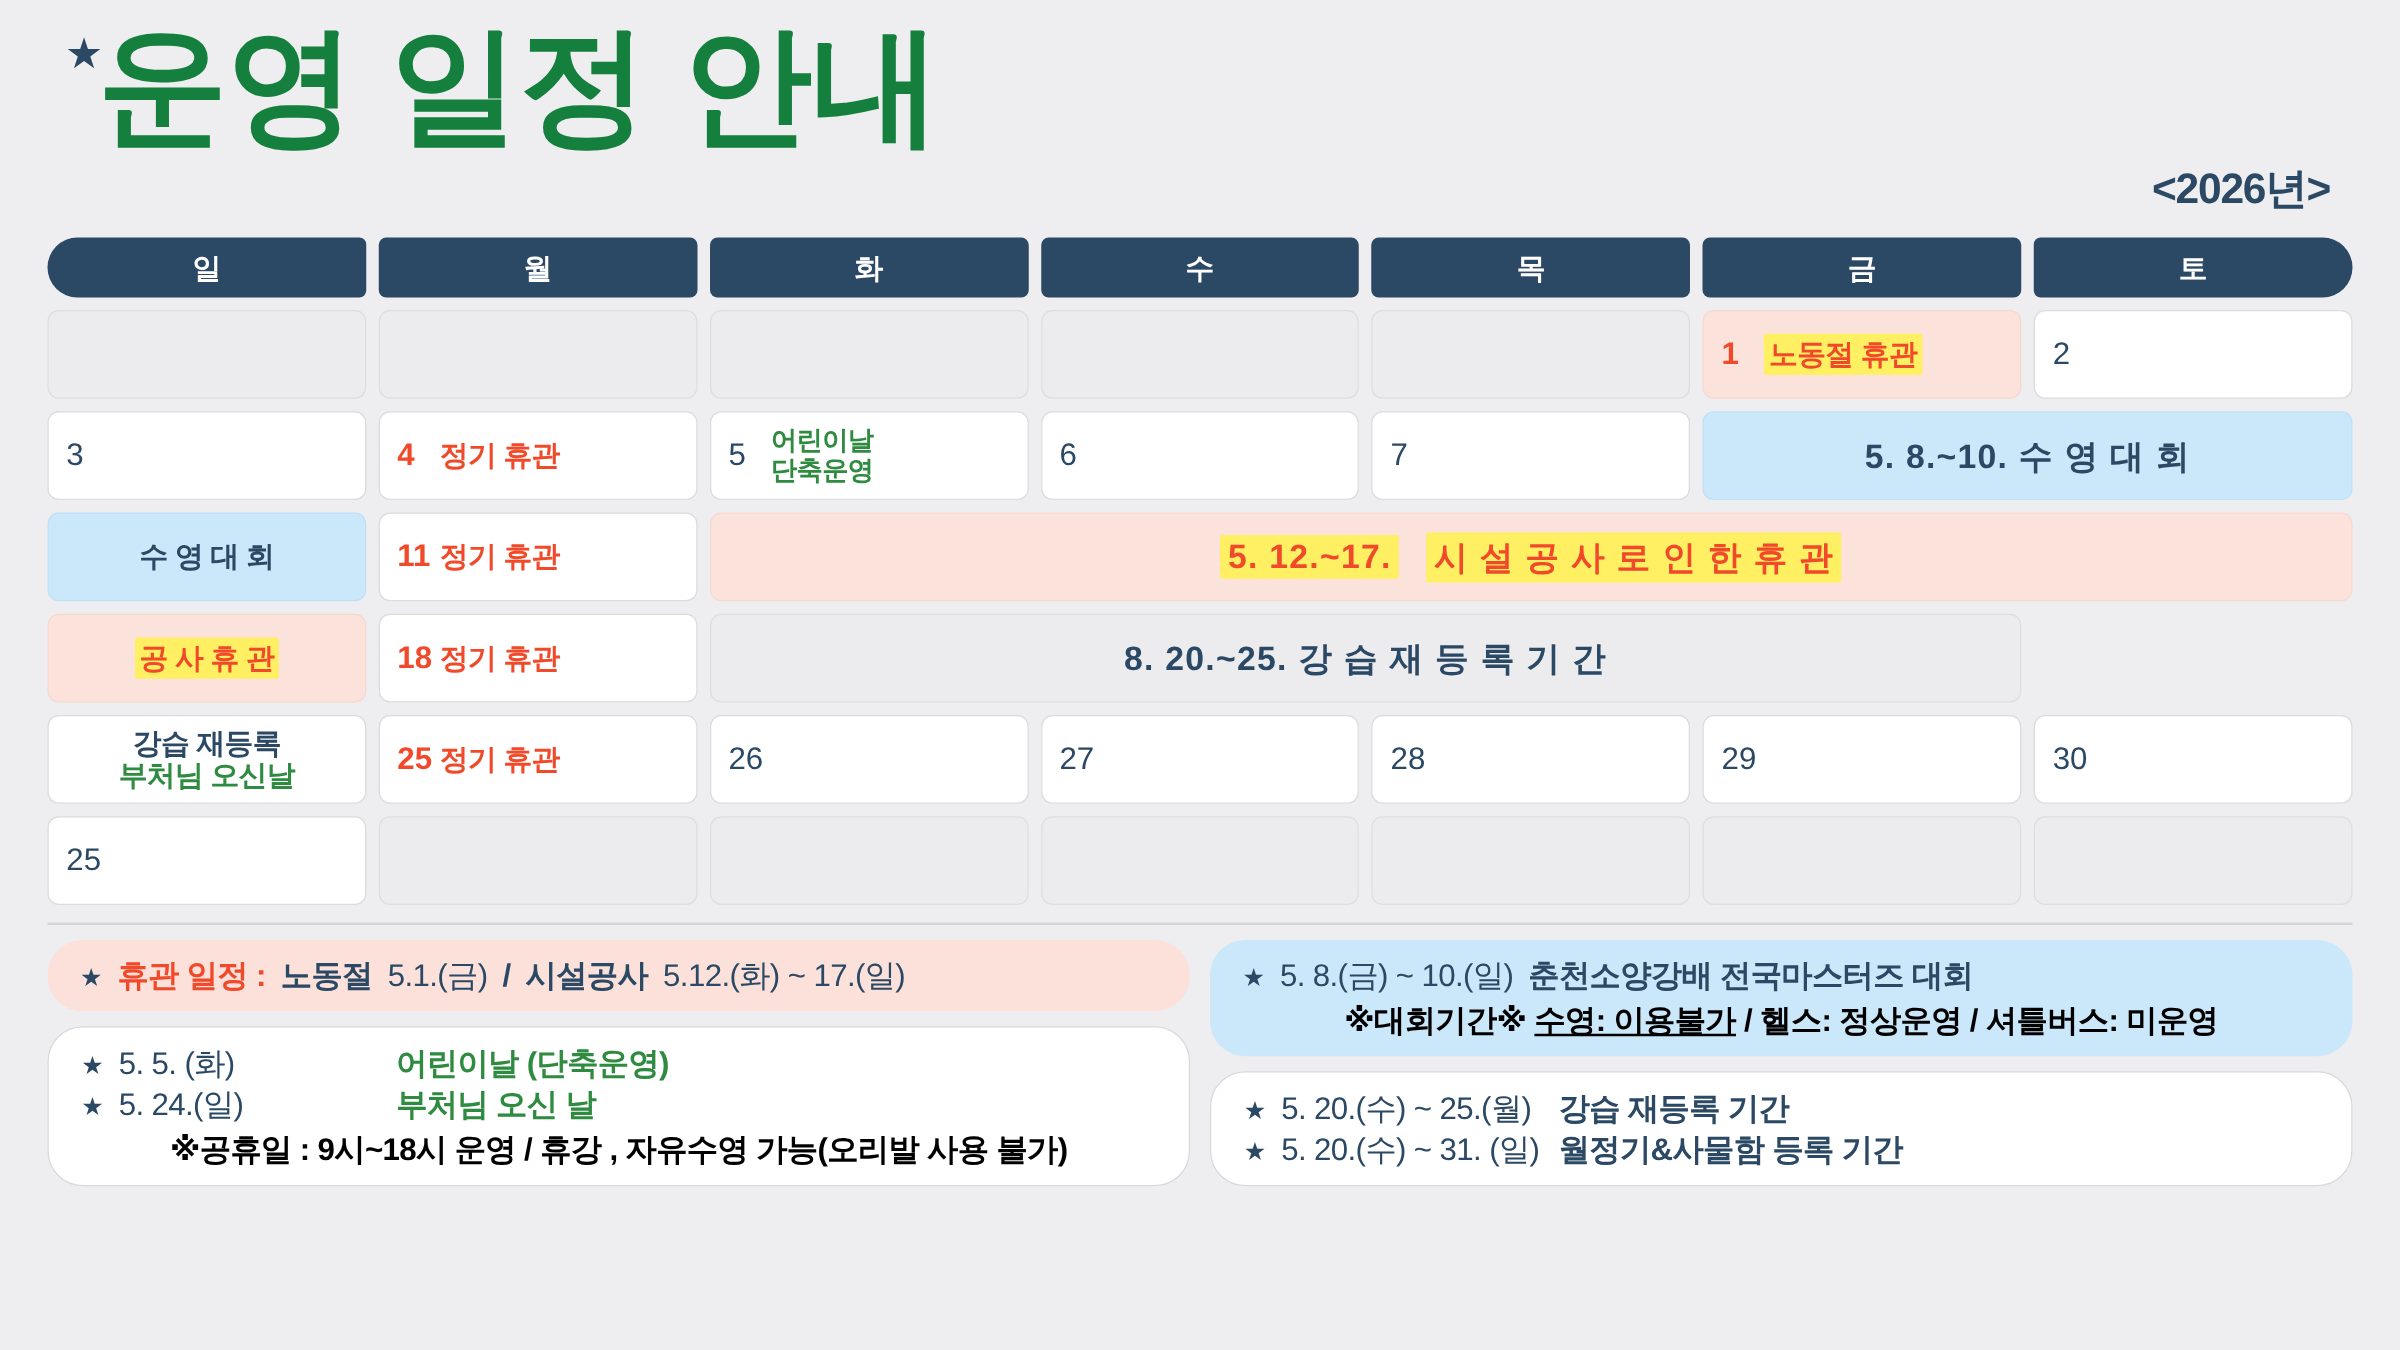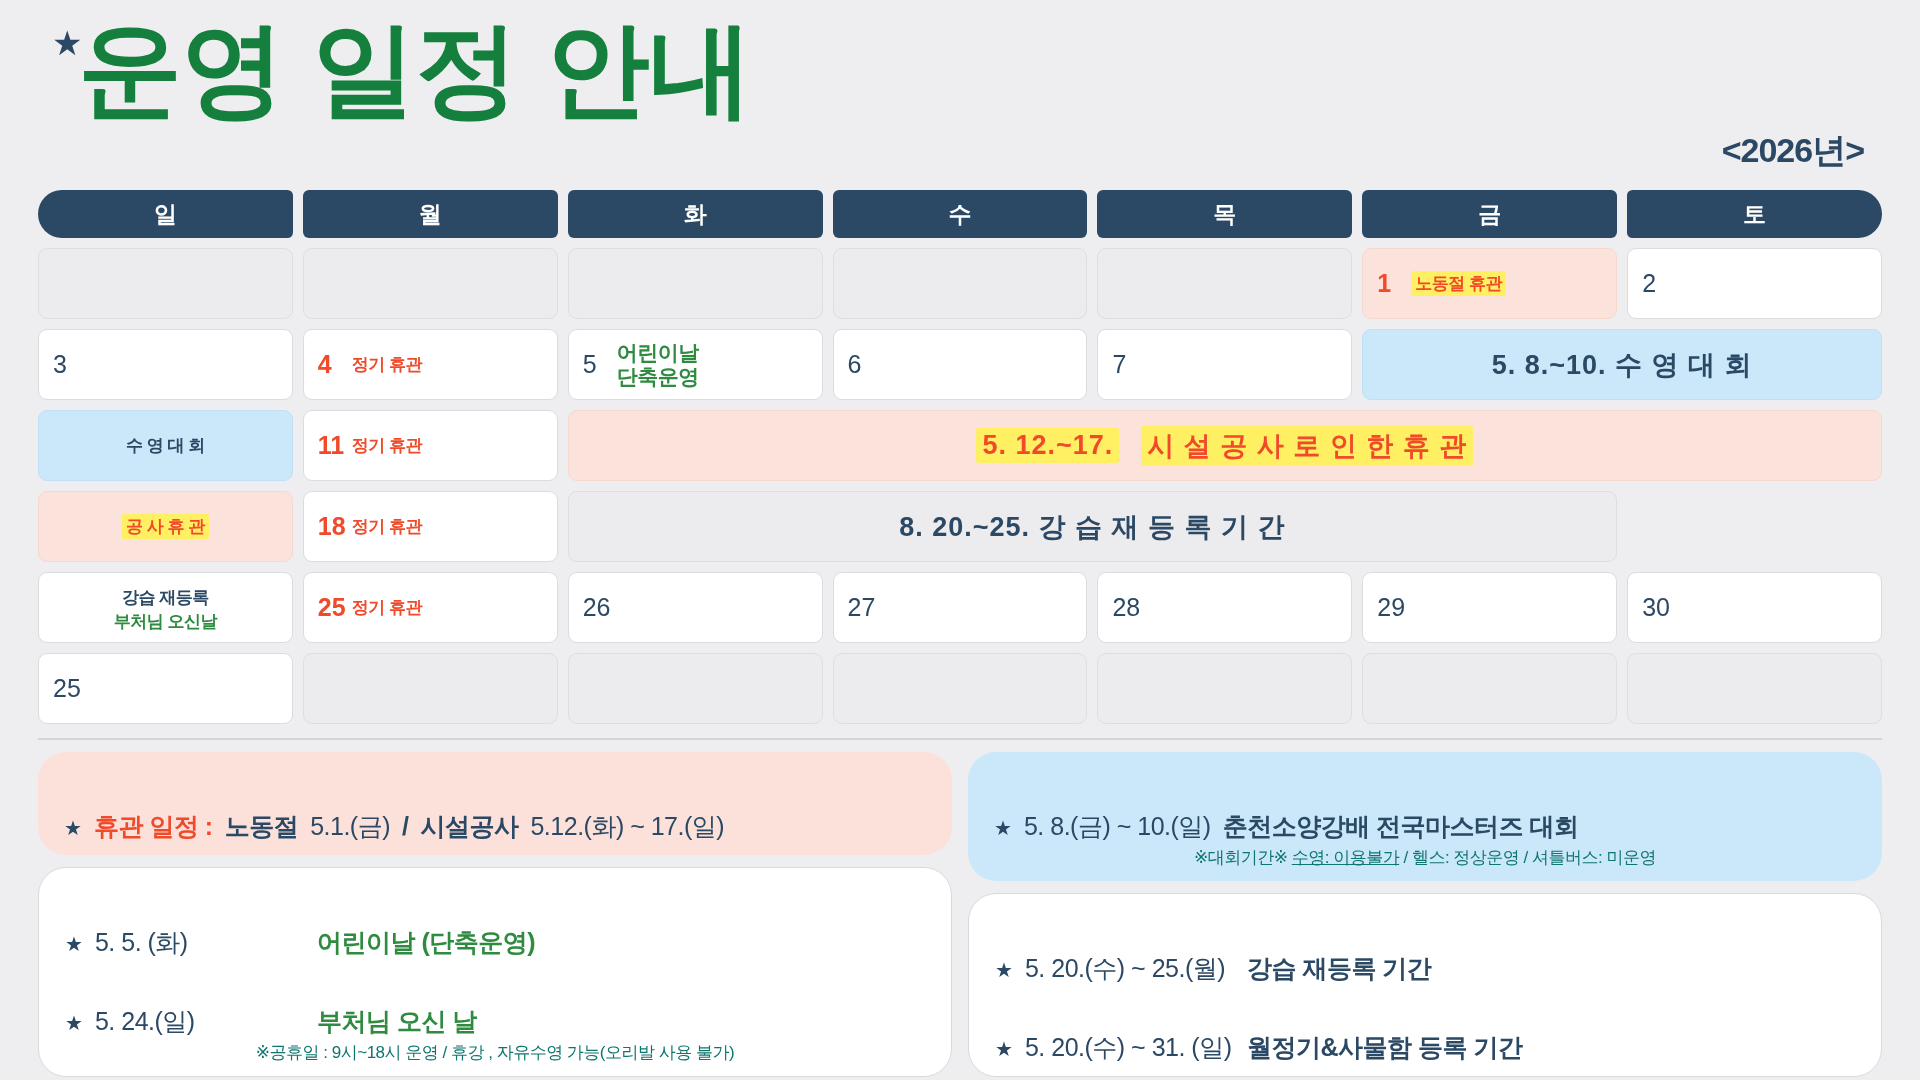--- a/index.html
+++ b/index.html
@@ -66,21 +66,21 @@
   .cell.blue  { background: #cbe8fa; border-color: #bfe0f6; }
   .cell.gray  { background: #ececee; border-color: #dedee1; }
   .cell.center { justify-content: center; padding: 0 8px; }
   .cell.span2 { grid-column: span 2; }
   .cell.span5 { grid-column: span 5; }
   .cell.span4 { grid-column: span 4; }
 
   .daynum { font-size: 25px; font-weight: 500; color: #2b4864; min-width: 34px; }
   .daynum.red { color: #f04a2a; font-weight: 700; }
 
-  .note { font-size: 17px; font-weight: 700; letter-spacing: -0.5px; }
+  .note { font-size: 23px; font-weight: 700; letter-spacing: -0.5px; }
   .note.red   { color: #f04a2a; }
   .note.green { color: #2e8b40; }
   .note.navy  { color: #2b4864; }
   .note.hl    { background: #ffef63; padding: 1px 4px; border-radius: 2px; }
   .note.two-line { line-height: 1.12; text-align: center; font-size: 21px; }
 
   .span-label { font-size: 27px; font-weight: 700; color: #2b4864; letter-spacing: 1px; }
   .span-label.red { color: #f04a2a; }
   .span-label.hl { background: #ffef63; padding: 2px 6px; border-radius: 2px; }
 
@@ -92,26 +92,26 @@
   .lbox {
     border-radius: 28px; padding: 12px 26px;
     display: flex; flex-direction: column; justify-content: center;
   }
   .lbox.pink  { background: #fbe1da; }
   .lbox.blue  { background: #cbe8fa; }
   .lbox.white { background: #ffffff; border: 1px solid #d9d9dc; }
 
   .lrow { display: flex; align-items: baseline; gap: 12px; white-space: nowrap; }
   .bullet { color: #2b4864; font-size: 20px; }
-  .ltxt { font-size: 25px; color: #2b4864; letter-spacing: -0.5px; margin-top: 46px; }
+  .ltxt { font-size: 25px; color: #2b4864; letter-spacing: -0.5px; }
   .ltxt.b { font-weight: 800; }
   .ltxt.red { color: #f04a2a; font-weight: 800; }
   .ltxt.green { color: #2e8b40; font-weight: 800; }
   .ltxt.wide { min-width: 210px; display: inline-block; }
-  .lsub { font-size: 17px; font-weight: 400; color: #0f766e; text-align: center; margin-top: 3px; letter-spacing: -0.5px; }
+  .lsub { font-size: 25px; font-weight: 700; color: #000000; text-align: center; margin-top: 3px; letter-spacing: -0.5px; }
   .lsub.left { text-align: center; }
   .u { text-decoration: underline; }
 </style>
 </head>
 <body>
 
 <div class="page">
 
   <div class="header">
     <div class="star-deco">★</div>

